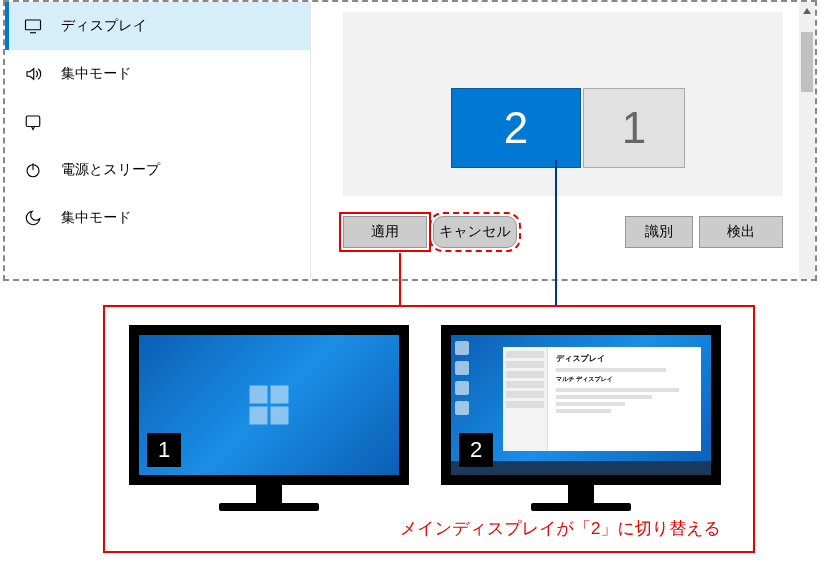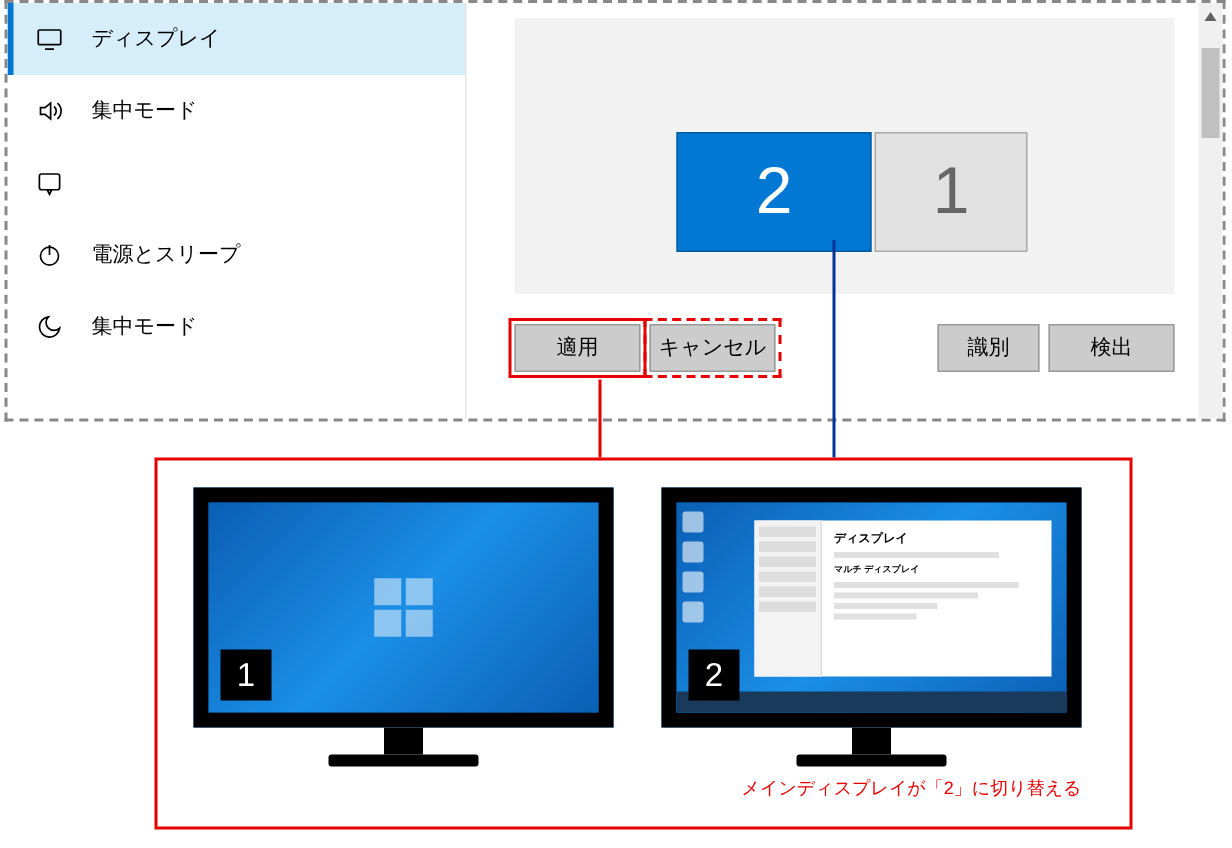--- a/index.html
+++ b/index.html
@@ -19,21 +19,21 @@
 .display-box.unselected { background: #e1e1e1; color: #666; border: 1px solid #aaa; }
 
 .button-row { display: flex; gap: 6px; margin-top: 20px; align-items: flex-start; width: 440px; margin-left: auto; margin-right: auto; }
 .btn { height: 32px; background: #ccc; border: 1px solid #999; font-size: 14px; color: #000; display: flex; align-items: center; justify-content: center; cursor: pointer; }
 .btn-apply { width: 84px; }
 .btn-cancel { width: 84px; }
 .btn-identify { width: 68px; }
 .btn-detect { width: 84px; }
 .spacer { flex: 1; }
 .highlight-red-solid { outline: 2px solid #e60000; outline-offset: 2px; }
-.highlight-red-dashed { outline: 2px dashed #e60000; outline-offset: 2px; }
+.highlight-red-dashed { outline: 2px dashed #e60000; outline-offset: 2px; border-radius: 10px; }
 
 .scrollbar { position: absolute; right: 0; top: 0; bottom: 0; width: 16px; background: #f0f0f0; }
 .scrollbar-thumb { position: absolute; left: 2px; right: 2px; top: 30px; height: 60px; background: #c0c0c0; border-radius: 0; }
 .arrow-red-v { position: absolute; left: 399px; top: 253px; width: 2px; height: 72px; background: #e60000; }
 .arrow-red-head { position: absolute; left: 394px; top: 320px; width: 0; height: 0; border-left: 6px solid transparent; border-right: 6px solid transparent; border-top: 10px solid #e60000; }
 .arrow-blue-v { position: absolute; left: 555px; top: 160px; width: 2px; height: 170px; background: #003399; }
 .arrow-blue-head { position: absolute; left: 550px; top: 325px; width: 0; height: 0; border-left: 6px solid transparent; border-right: 6px solid transparent; border-top: 10px solid #003399; }
 
 .result-box { position: absolute; left: 103px; top: 305px; width: 652px; height: 248px; border: 2px solid #e60000; background: #fff; padding: 18px 24px; }
 .monitors { display: flex; gap: 32px; justify-content: flex-start; }
@@ -48,21 +48,21 @@
 .settings-window { position: absolute; left: 52px; top: 12px; right: 10px; bottom: 24px; background: #fff; display: flex; font-size: 5px; }
 .settings-window .sw-side { width: 45px; background: #f3f3f3; border-right: 1px solid #ddd; padding: 4px 3px; }
 .settings-window .sw-side div { height: 7px; margin-bottom: 3px; background: #ddd; }
 .settings-window .sw-main { flex: 1; padding: 6px 8px; }
 .settings-window .sw-title { font-size: 8px; font-weight: bold; margin-bottom: 4px; }
 .settings-window .sw-line { height: 4px; background: #e0e0e0; margin-bottom: 3px; width: 80%; }
 .taskbar2 { position: absolute; left: 0; right: 0; bottom: 0; height: 14px; background: #1a3a5c; }
 .desktop-icons { position: absolute; left: 4px; top: 6px; display: flex; flex-direction: column; gap: 6px; }
 .desktop-icons div { width: 14px; height: 14px; background: rgba(255,255,255,0.6); border-radius: 2px; }
 
-.caption { color: #e60000; font-size: 12px; text-align: right; margin-top: 6px; padding-right: 8px; }
+.caption { color: #e60000; font-size: 17px; text-align: right; margin-top: 6px; padding-right: 8px; }
 
 .scroll-arrow { position: absolute; left: 3px; width: 10px; height: 10px; }
 </style>
 </head>
 <body>
 
 <div class="settings-panel">
   <div class="sidebar">
     <div class="sidebar-item active">
       <span class="icon">

